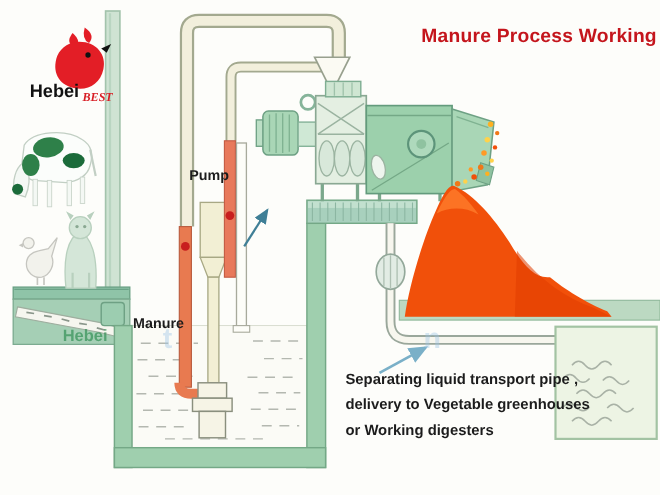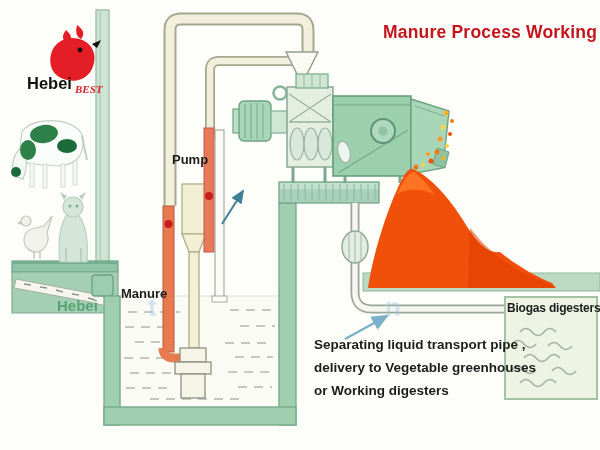--- a/index.html
+++ b/index.html
@@ -222,21 +222,20 @@
   <line x1="345" y1="339" x2="387" y2="316" stroke="#7ab0c8" stroke-width="2.5" marker-end="url(#ah-blue)"></line>
 </svg>
 
 <div class="lbl title" style="left:383px;top:22px;width:210px;text-align:center;">Manure Process Working Flow</div>
 
 <div class="logo-farm">Hebei</div>
 <div class="logo-best">BEST</div>
 
 <div class="lbl lbl-pump" style="left:172px;top:152px;">Pump</div>
 <div class="lbl lbl-manure" style="left:121px;top:286px;">Manure</div>
-<div class="lbl lbl-biogas" style="left:507px;top:301px;">Biogas digesters</div>
 
 <div class="note-line" style="left:314px;top:337px;">Separating liquid transport pipe ,</div>
 <div class="note-line" style="left:314px;top:360px;">delivery to Vegetable greenhouses</div>
 <div class="note-line" style="left:314px;top:383px;">or Working digesters</div>
 
 <div class="wm-hebei">Hebei</div>
 <div class="wm-blue" style="left:148px;top:292px;">t</div>
 <div class="wm-blue" style="left:385px;top:292px;">n</div>
 
 </div>

